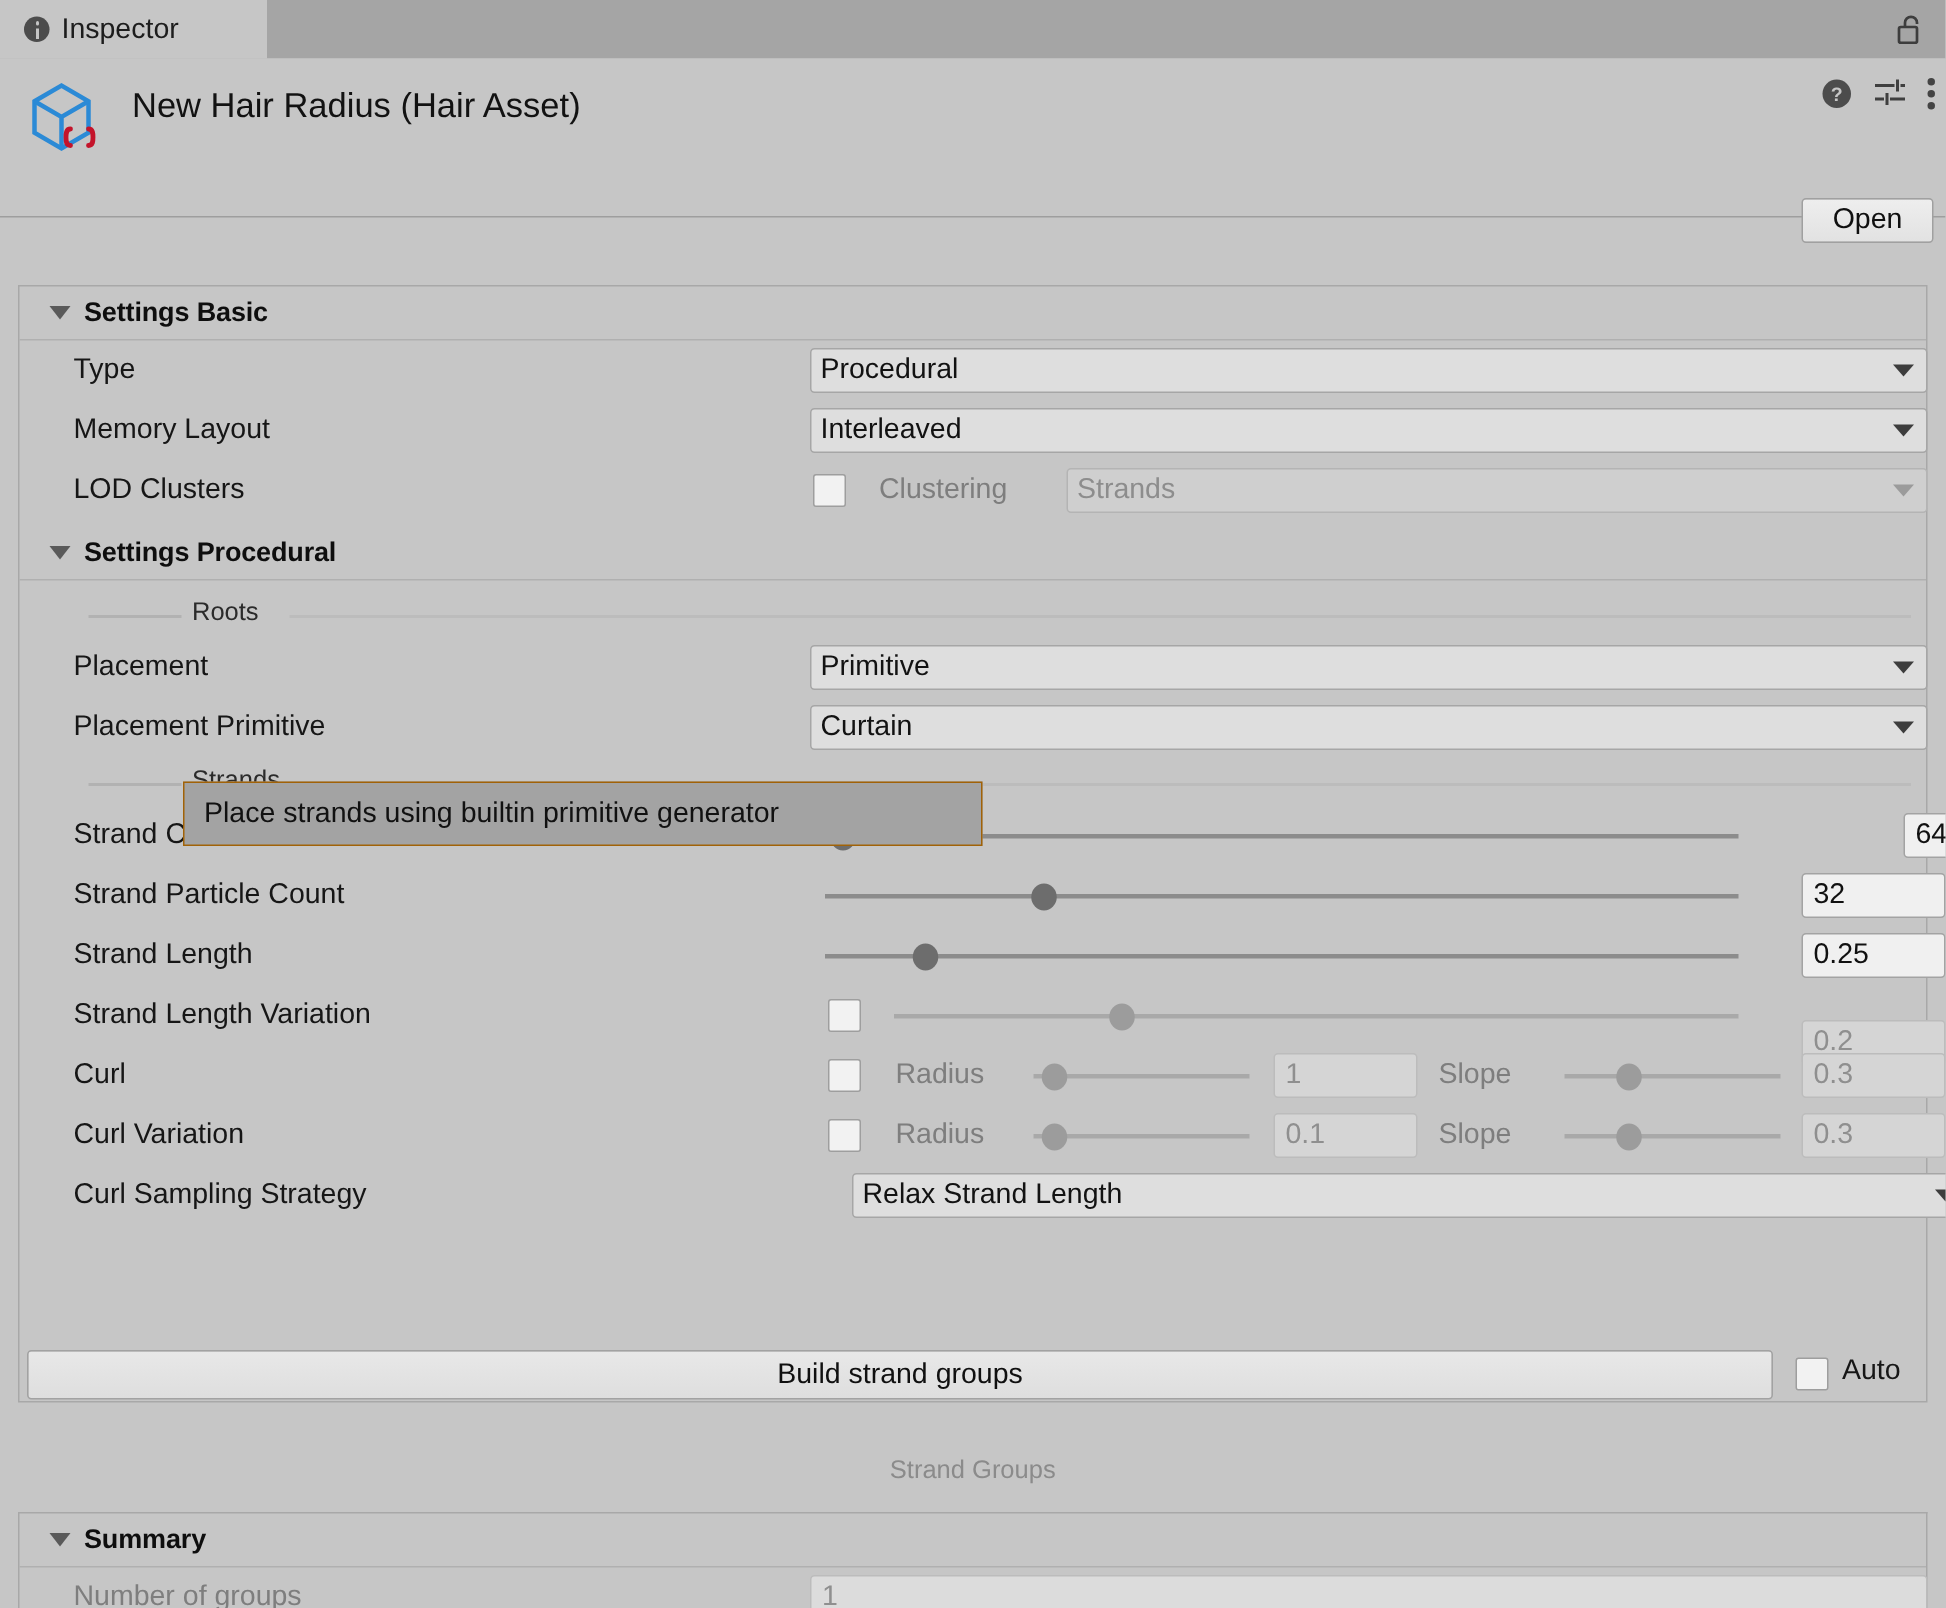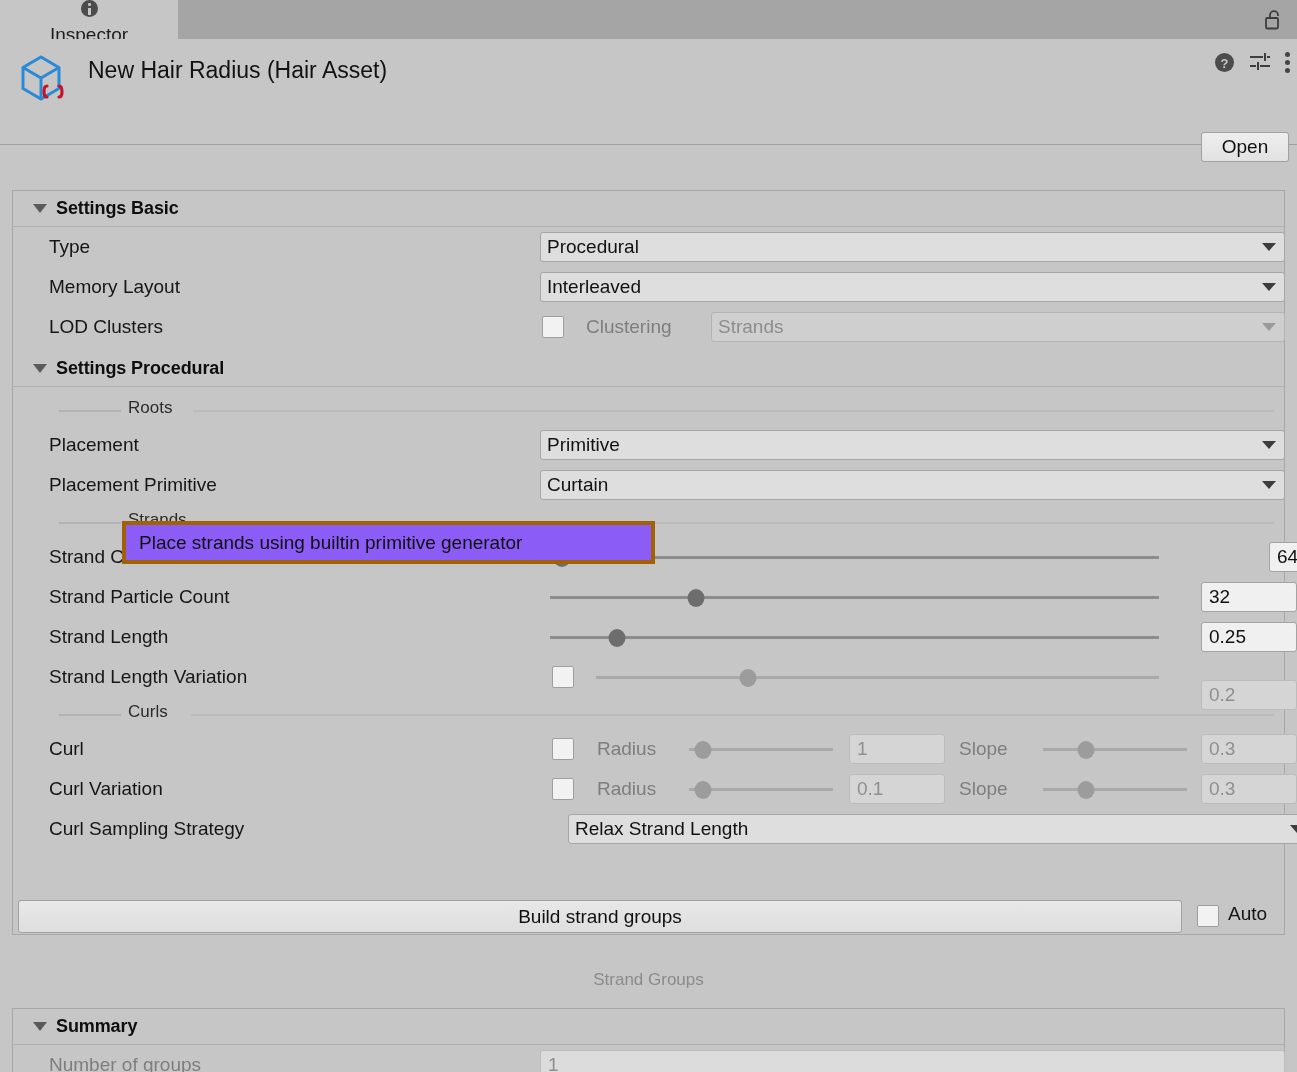--- a/index.html
+++ b/index.html
@@ -22,21 +22,21 @@
     box-sizing: border-box;
   }
   .tab {
     position: absolute; top: 0; height: 39px;
     display: flex; align-items: center; gap: 8px;
     padding: 0 16px;
     box-sizing: border-box;
     font-size: 19px;
     color: #1d1d1d;
   }
-  .tab.active { background: #c6c6c6; flex-direction: column; }
+  .tab.active { background: #c6c6c6; }
   .tab-inspector { left: 0; width: 178px; }
   .tab-navigation { left: 186px; width: 185px; }
   .tab-label { line-height: 1; }
 
   .icon-info {
     width: 17px; height: 17px; border-radius: 50%;
     background: #4c4c4c;
     position: relative;
     flex: none;
   }
@@ -237,22 +237,22 @@
   }
   .auto-label {
     position: absolute; left: 1228px; top: 903px;
     font-size: 19px; color: #161616;
   }
 
   
   .tooltip {
     position: absolute; left: 122px; top: 521px;
     width: 533px; height: 43px;
-    background: #8b5cf6;
-    border: 4px solid #a16207;
+    background: #a3a3a3;
+    border: 1px solid #a16207;
     box-sizing: border-box;
     display: flex; align-items: center;
     padding-left: 13px;
     font-size: 19px; color: #111;
     z-index: 50;
   }
 </style>
 </head>
 <body>
 
@@ -393,25 +393,20 @@
   <div class="row">
     <span class="row-label">Strand Length Variation</span>
     <span class="checkbox" style="left:539px; top:9px;"></span>
     <div class="slider disabled" style="left:583px; right:125px;">
       <span class="track"></span>
       <span class="knob" style="left:27%;"></span>
     </div>
     <div class="valfield disabled" style="left:1188px; width:96px;margin-top:36px;">0.2</div>
   </div>
 
-  <div class="subheader" style="margin-top:2px;">
-    <span class="rule-left"></span>
-    <span class="sub-title">Curls</span>
-    <span class="rule-right" style="left:178px;"></span>
-  </div>
 
   <div class="row">
     <span class="row-label">Curl</span>
     <span class="checkbox" style="left:539px; top:9px;"></span>
     <span class="inline-label" style="left:584px;">Radius</span>
     <div class="slider disabled" style="left:676px; width:144px;">
       <span class="track"></span>
       <span class="knob" style="left:10%;"></span>
     </div>
     <div class="valfield disabled" style="left:836px; width:96px;">1</div>

